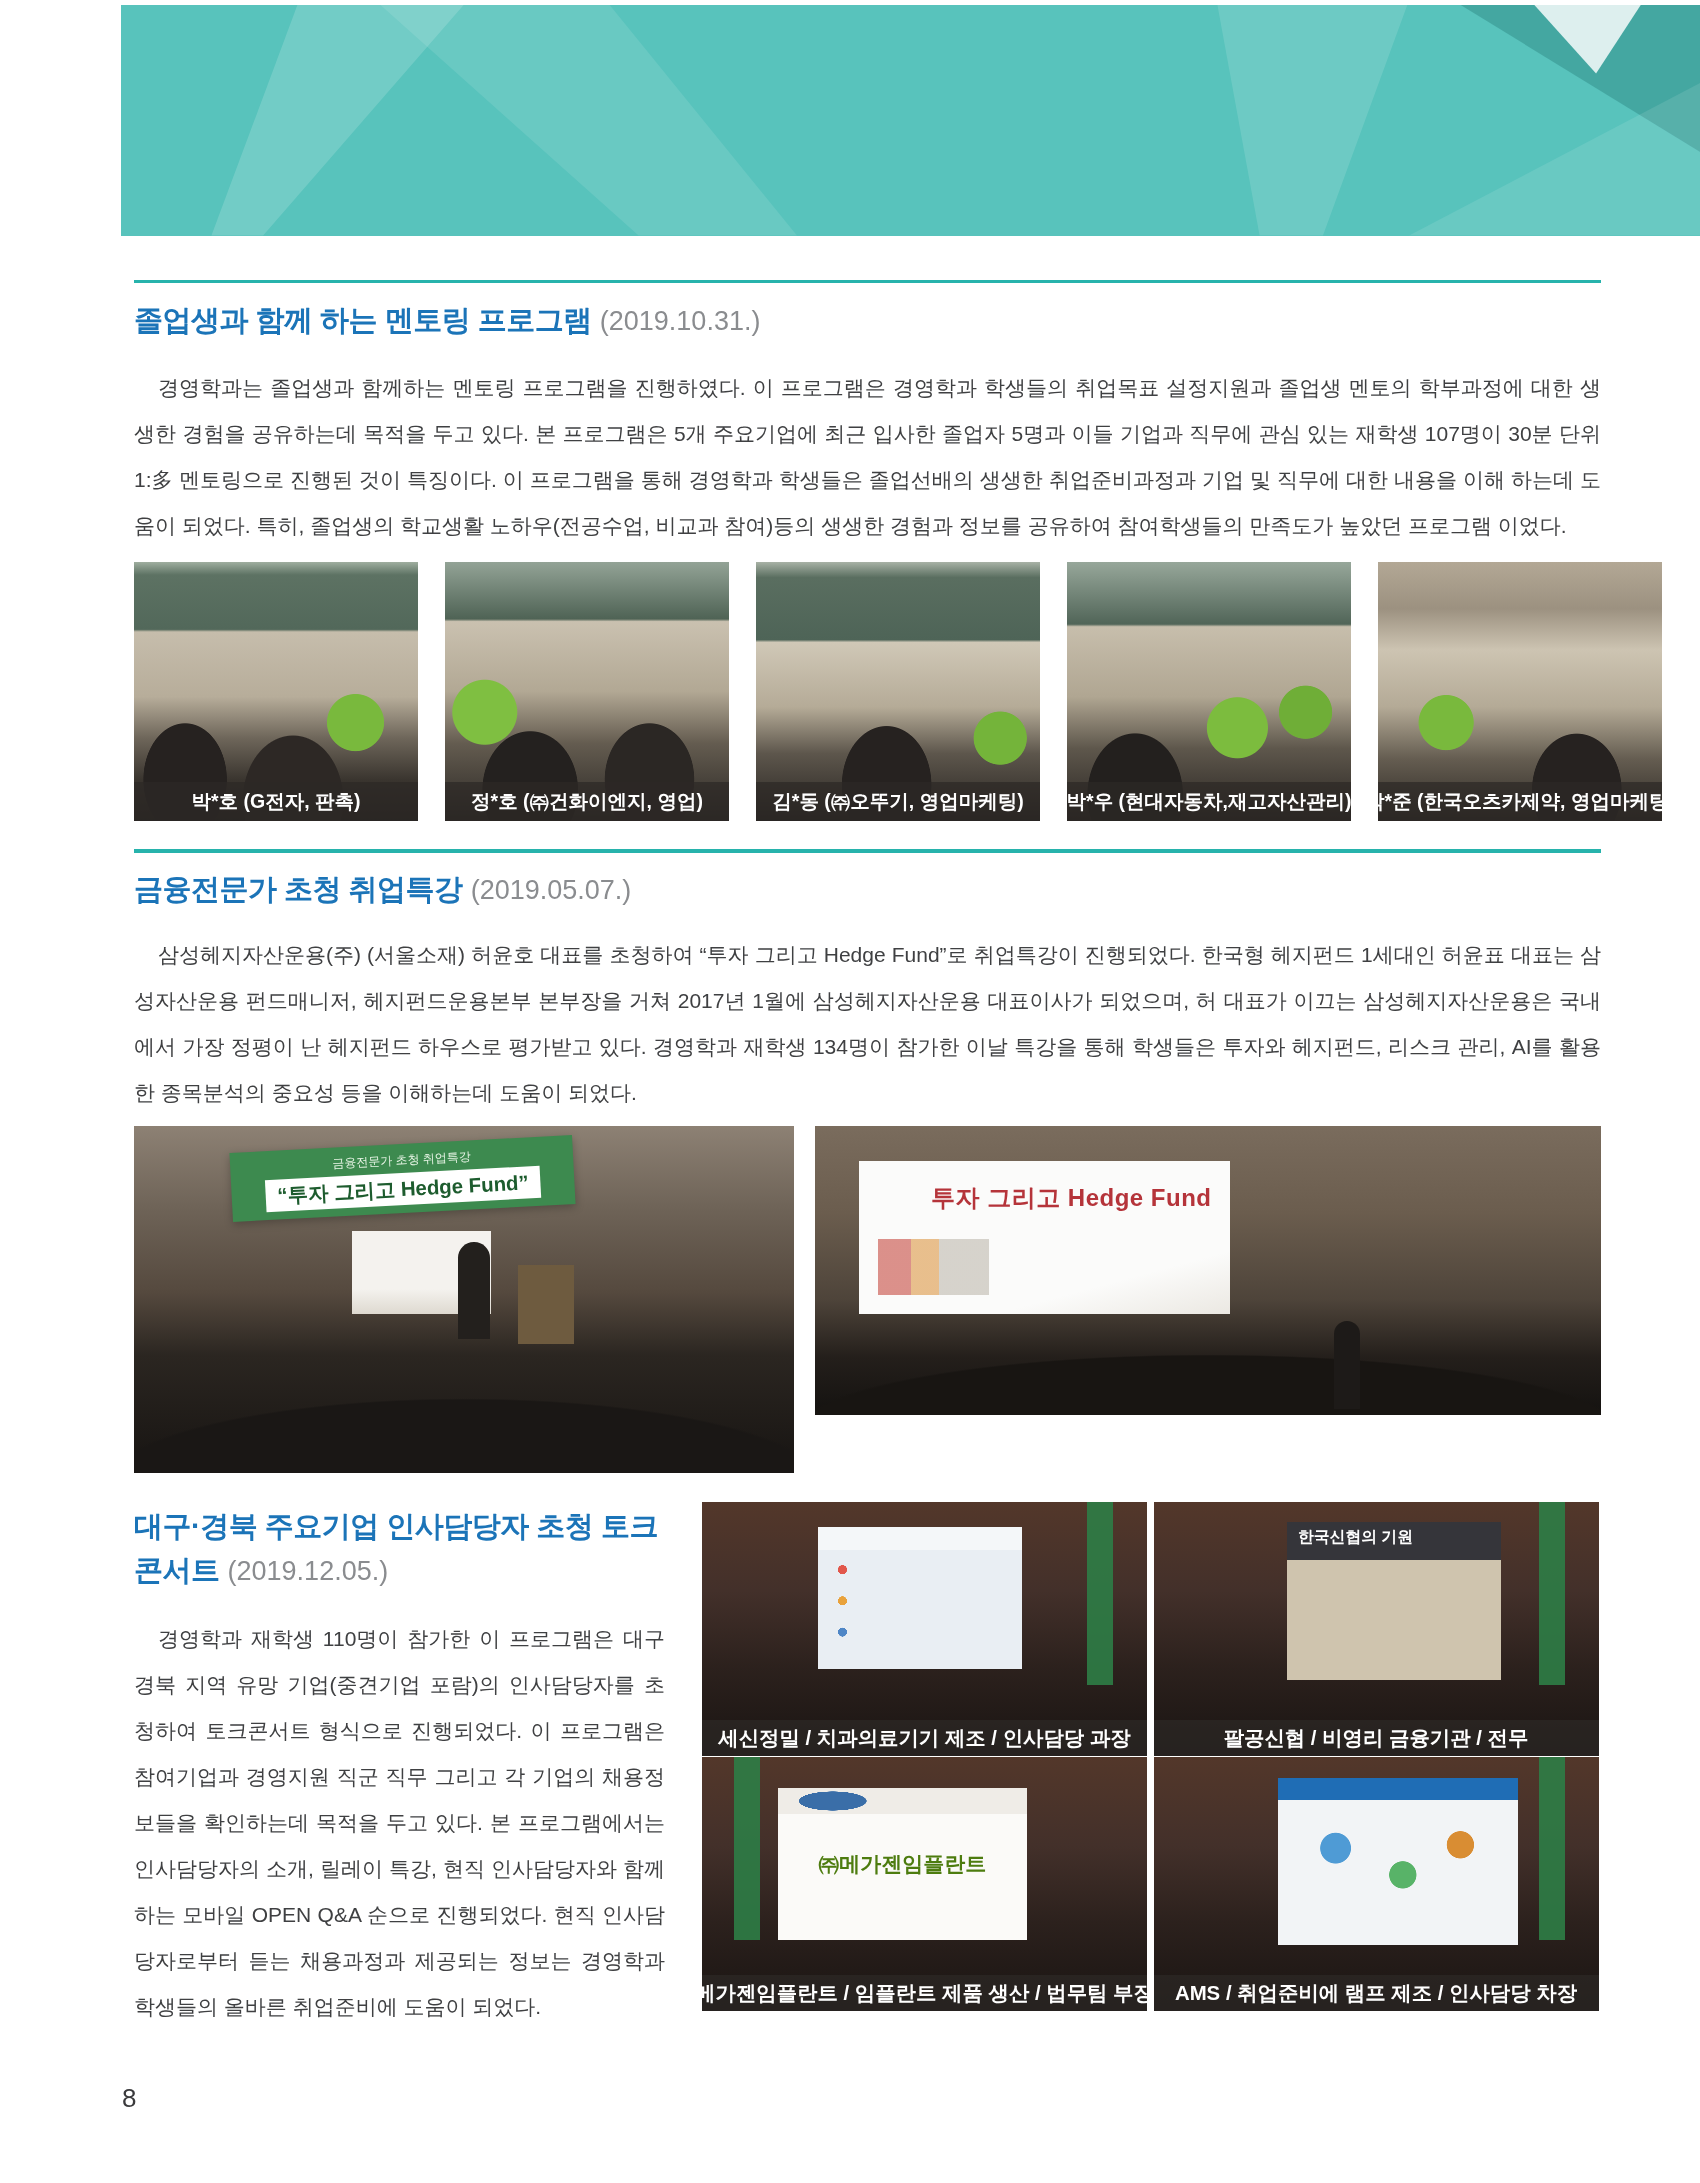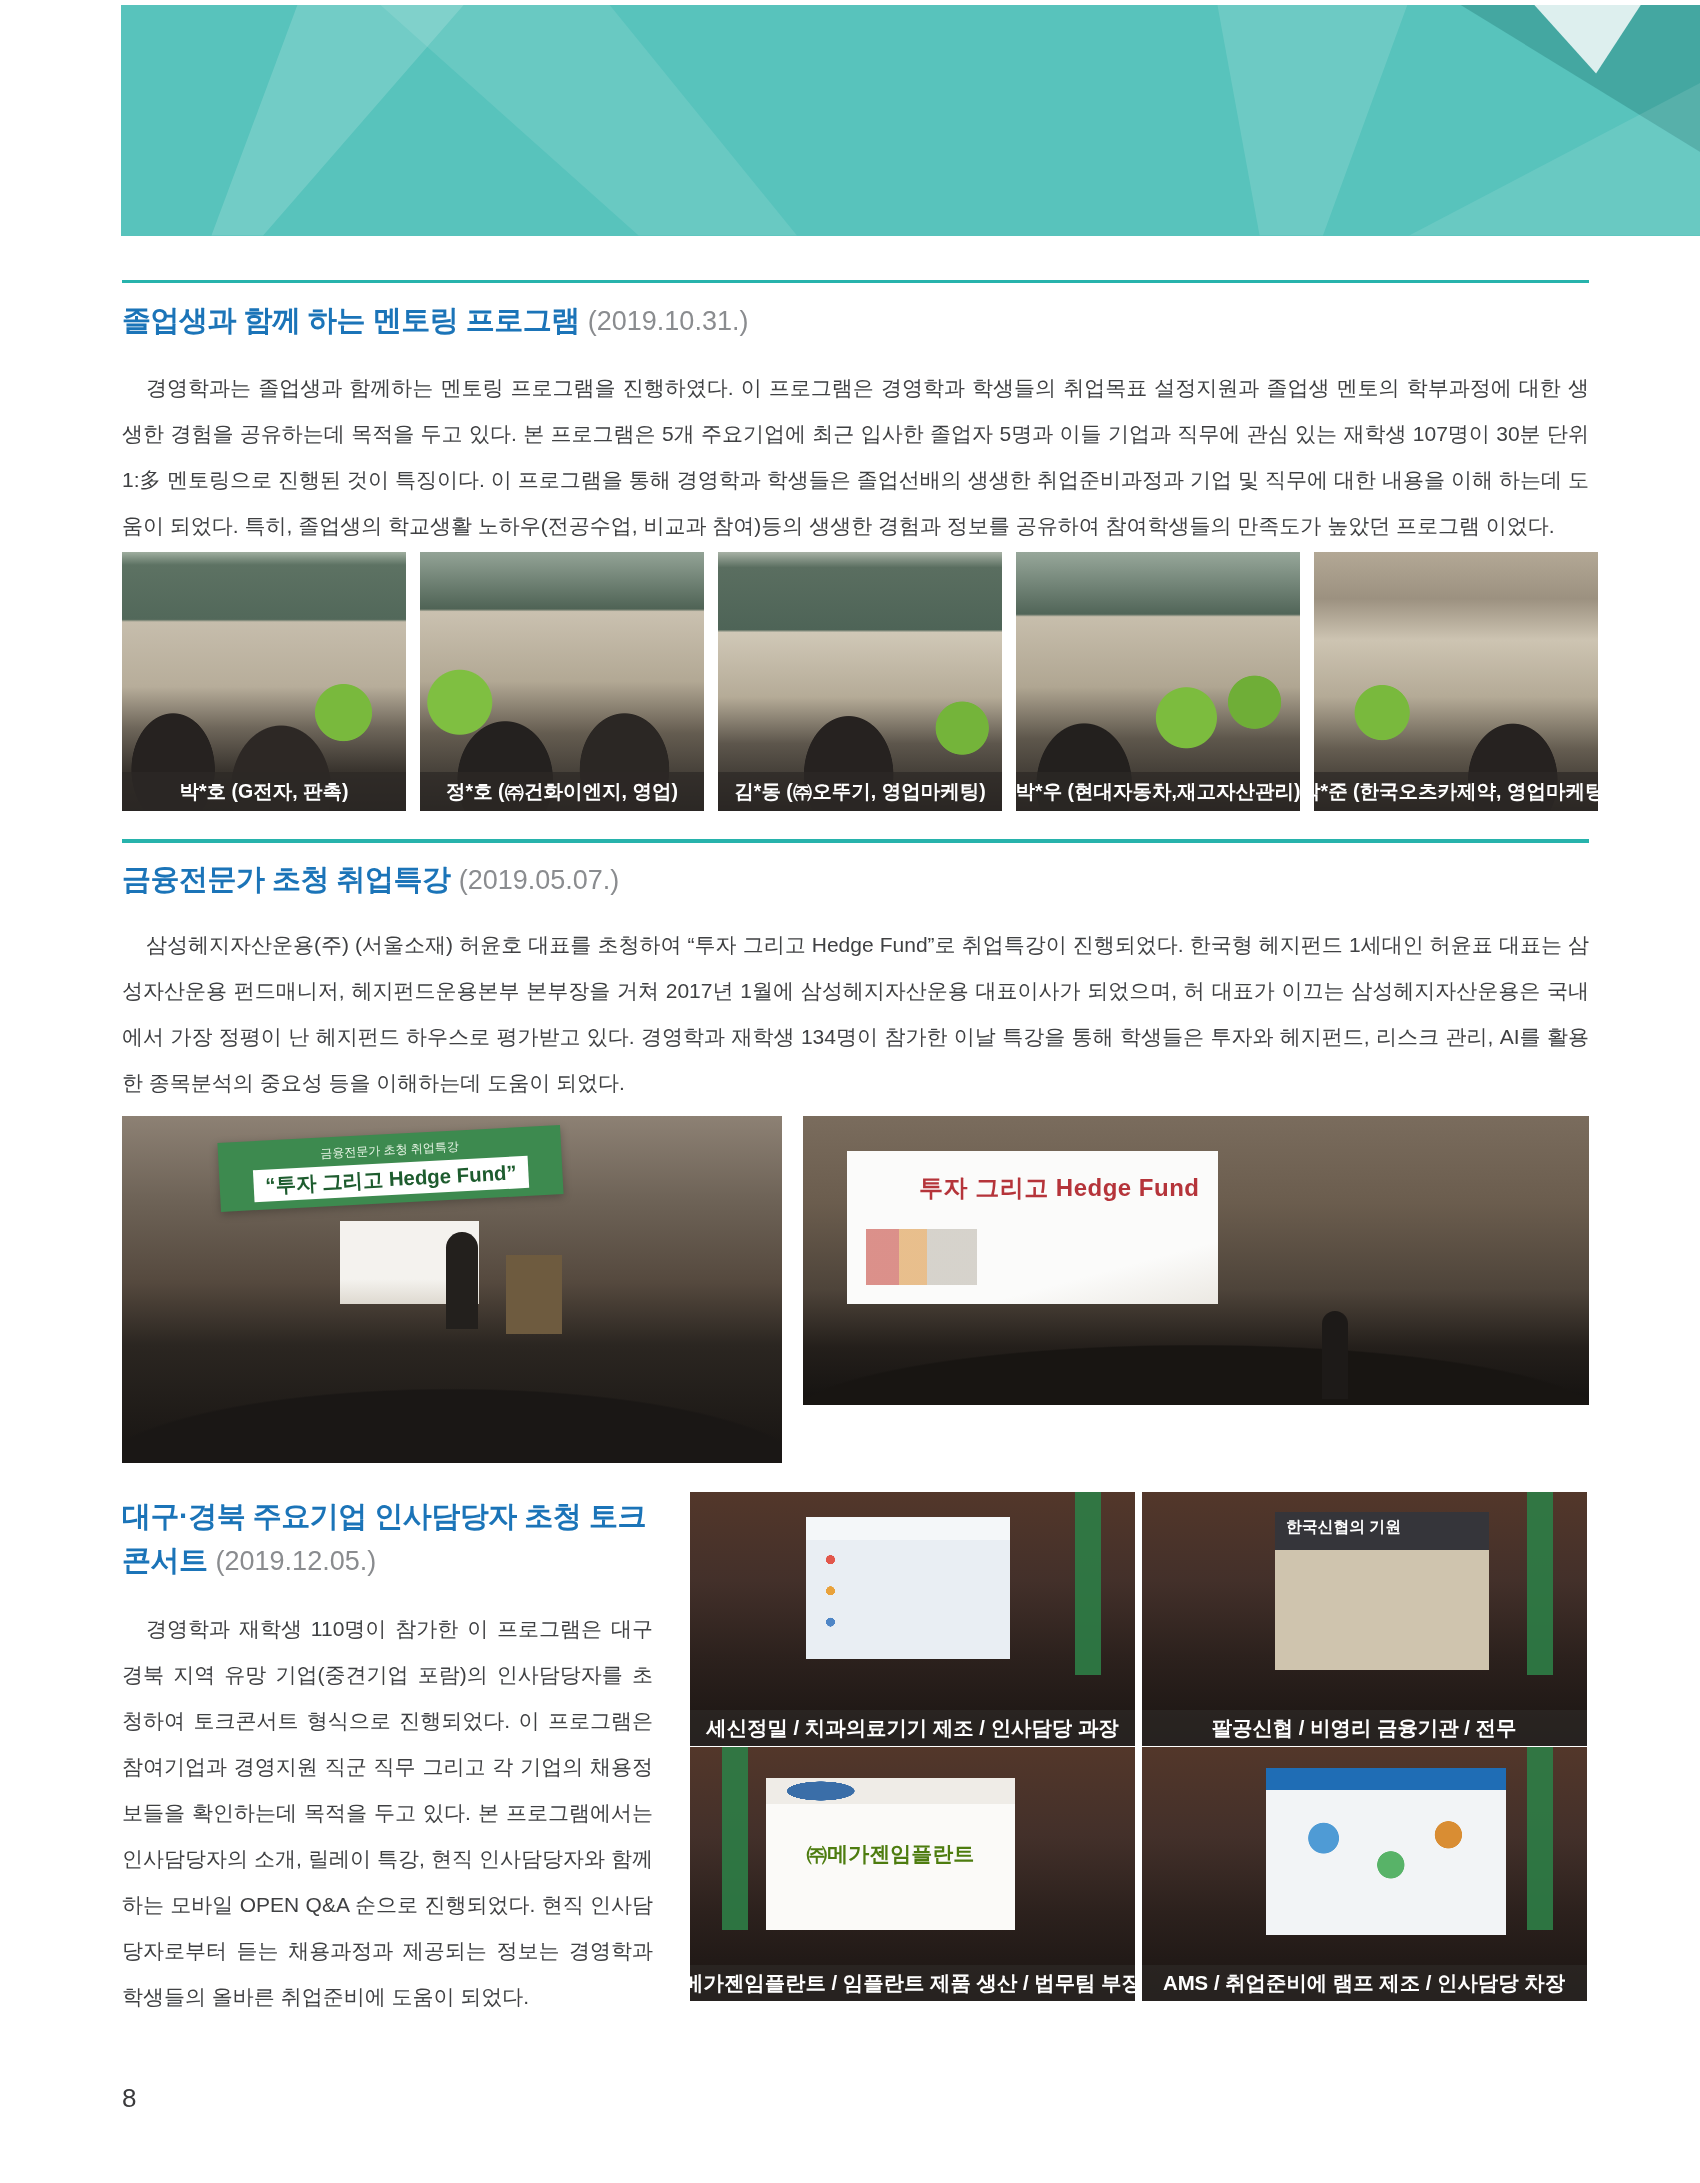--- a/index.html
+++ b/index.html
@@ -35,36 +35,36 @@
   .tri-f { right:0; bottom:0; width:417px; height:153px;
     background:rgba(255,255,255,0.10);
     clip-path:polygon(30% 100%, 100% 0, 100% 100%); }
   .band h1 {
     position:absolute; left:60px; bottom:24px;
     font-size:56px; font-weight:bold; color:#ffffff; letter-spacing:0.9px;
     text-shadow:3.7px 4.2px 0 rgba(33,118,112,0.55);
   }
 
   
-  .content { position:absolute; left:122px; top:235px; width:1467px; }
+  .content { position:absolute; left:134px; top:235px; width:1467px; }
   .rule { height:3.2px; background:#27b3ac; }
   .r1 { margin-top:45px; }
   .r2 { margin-top:28px; }
   h2 { margin-top:19.5px; font-size:29px; line-height:1.2; }
   h2 .t { color:#1b74b8; font-weight:bold; letter-spacing:-0.5px; }
   h2 .d { color:#8a8c8f; font-weight:500; font-size:27px; }
   p.body {
     font-size:21px; line-height:46px; text-align:justify;
     word-break:break-all; color:#3f4042; text-indent:24px;
   }
   .p1 { margin-top:28px; }
   .p2 { margin-top:25.5px; line-height:49px; }
 
   
-  .photos5 { margin-top:3px; display:flex; gap:14px; }
+  .photos5 { margin-top:13px; display:flex; gap:27px; }
   .photos5 .photo { width:284px; height:259px; }
   .photo { position:relative; overflow:hidden; background:#6a6258; flex-shrink:0; }
   .cap {
     position:absolute; left:0; right:0; bottom:0; height:39px;
     background:rgba(44,40,37,0.72); color:#fff;
     display:flex; align-items:center; justify-content:center;
     font-size:19.5px; font-weight:bold; white-space:nowrap;
   }
 
   

